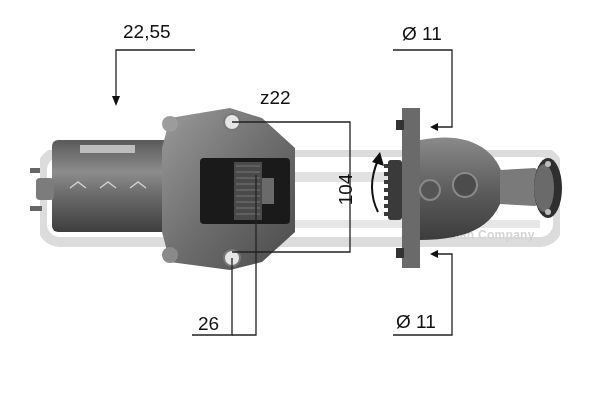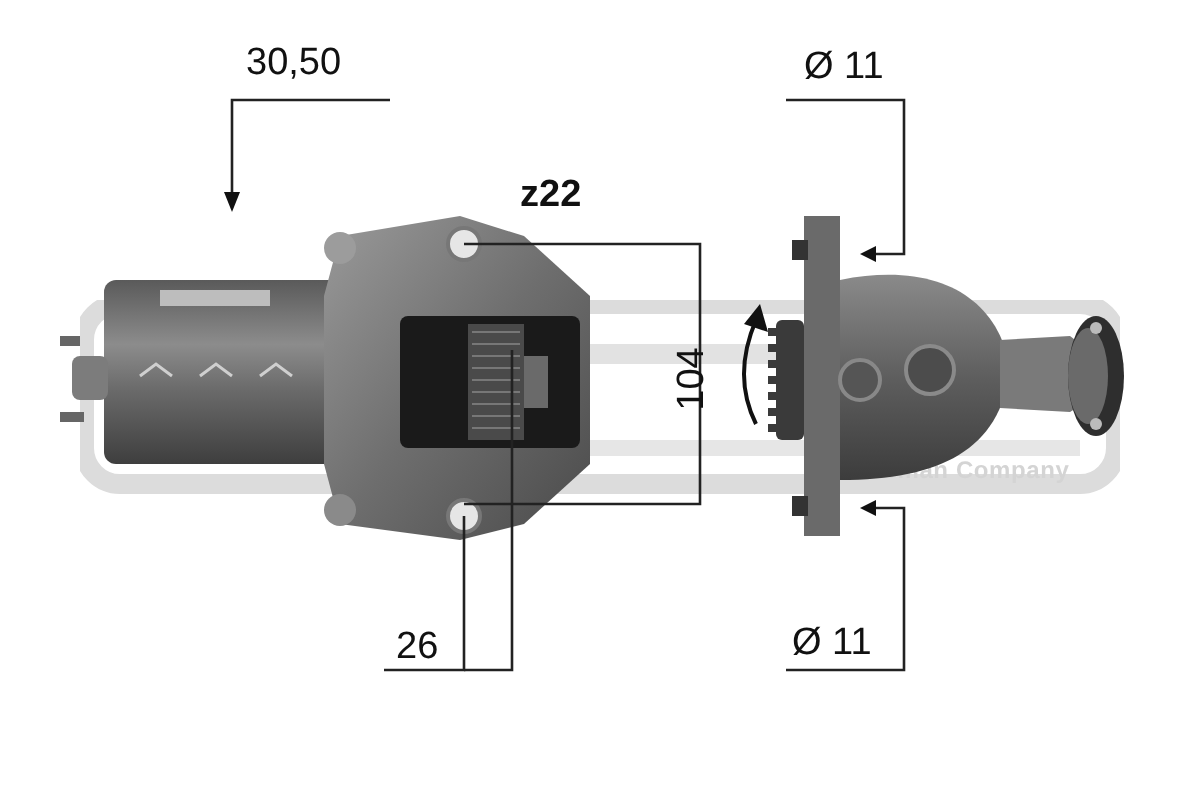--- a/index.html
+++ b/index.html
@@ -119,18 +119,18 @@
 
     <polyline points="436,254 452,254 452,335 393,335"></polyline>
   </g>
   <g fill="#111">
     <polygon points="112,96 120,96 116,106"></polygon>
     <polygon points="430,127 438,123 438,131"></polygon>
     <polygon points="430,254 438,250 438,258"></polygon>
   </g>
 </svg>
 
-<span class="dim-label" style="left:123px; top:22px;">30,50</span>
+<span class="dim-label" style="left:123px; top:22px;">22,55</span>
 <span class="dim-label" style="left:402px; top:24px;">Ø 11</span>
-<span class="dim-label" style="left:260px; top:88px;font-weight:bold;">z22</span>
+<span class="dim-label" style="left:260px; top:88px;">z22</span>
 <span class="dim-label" style="left:330px; top:180px; transform:rotate(-90deg); transform-origin:center;">104</span>
 <span class="dim-label" style="left:198px; top:314px;">26</span>
 <span class="dim-label" style="left:396px; top:312px;">Ø 11</span>
 
 </body></html>

